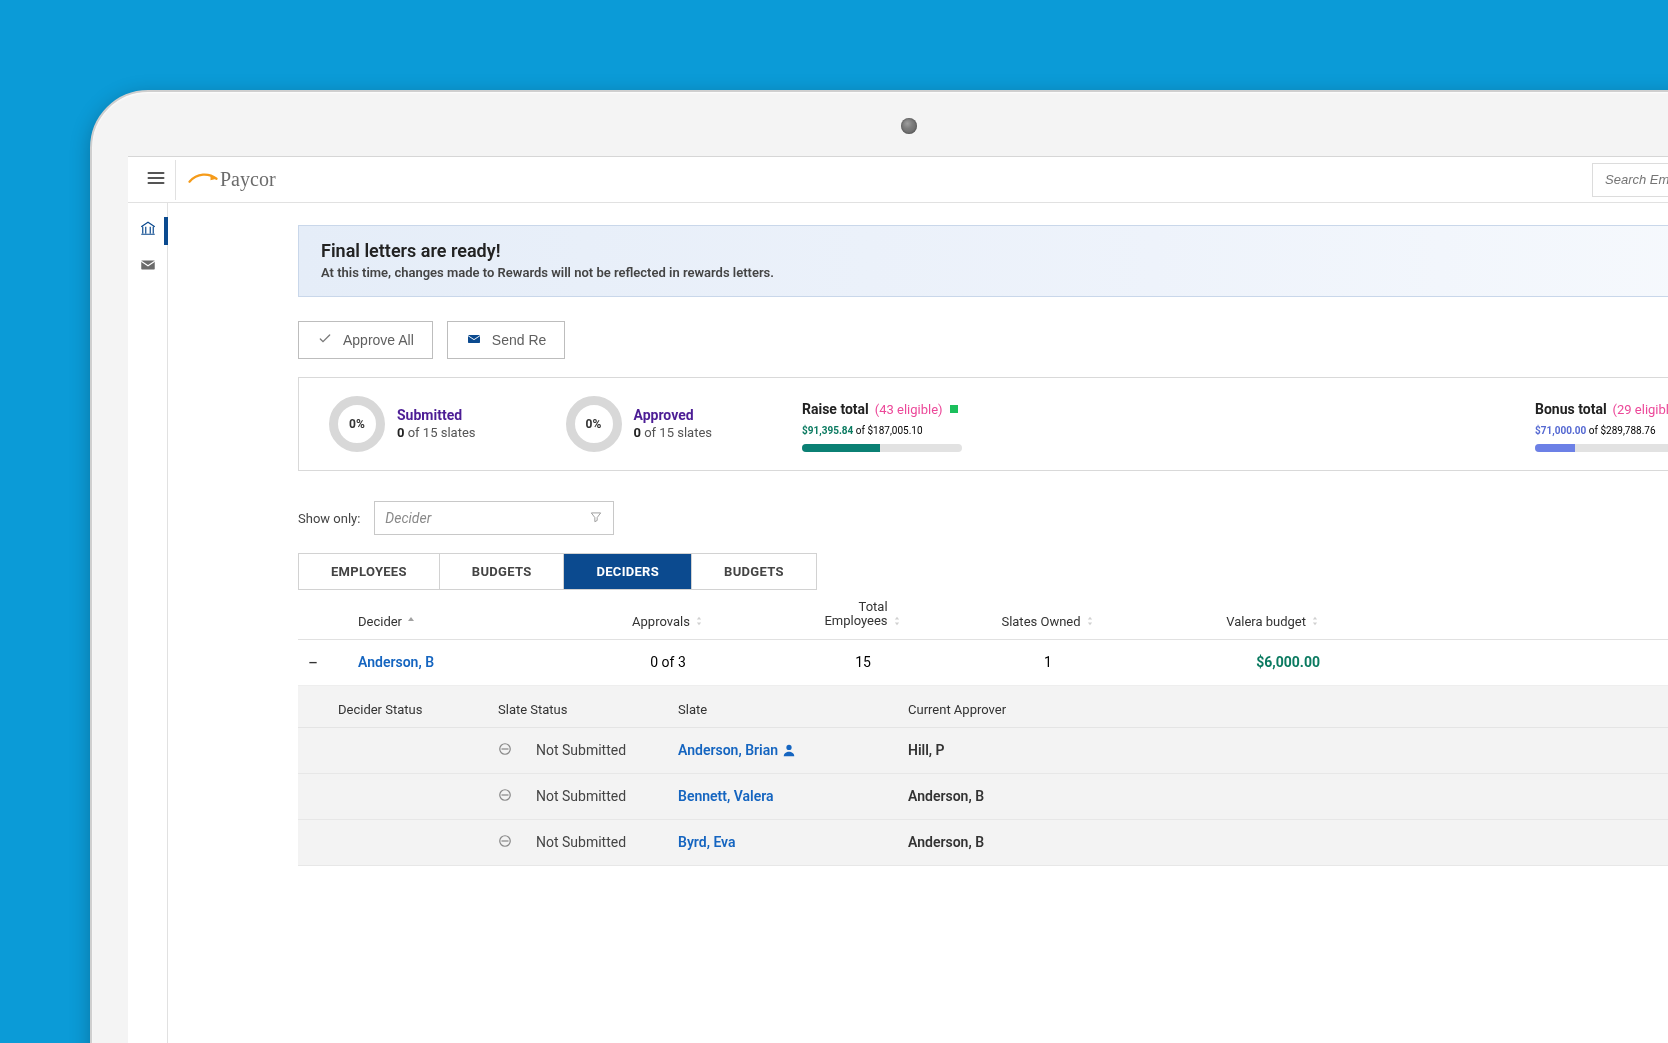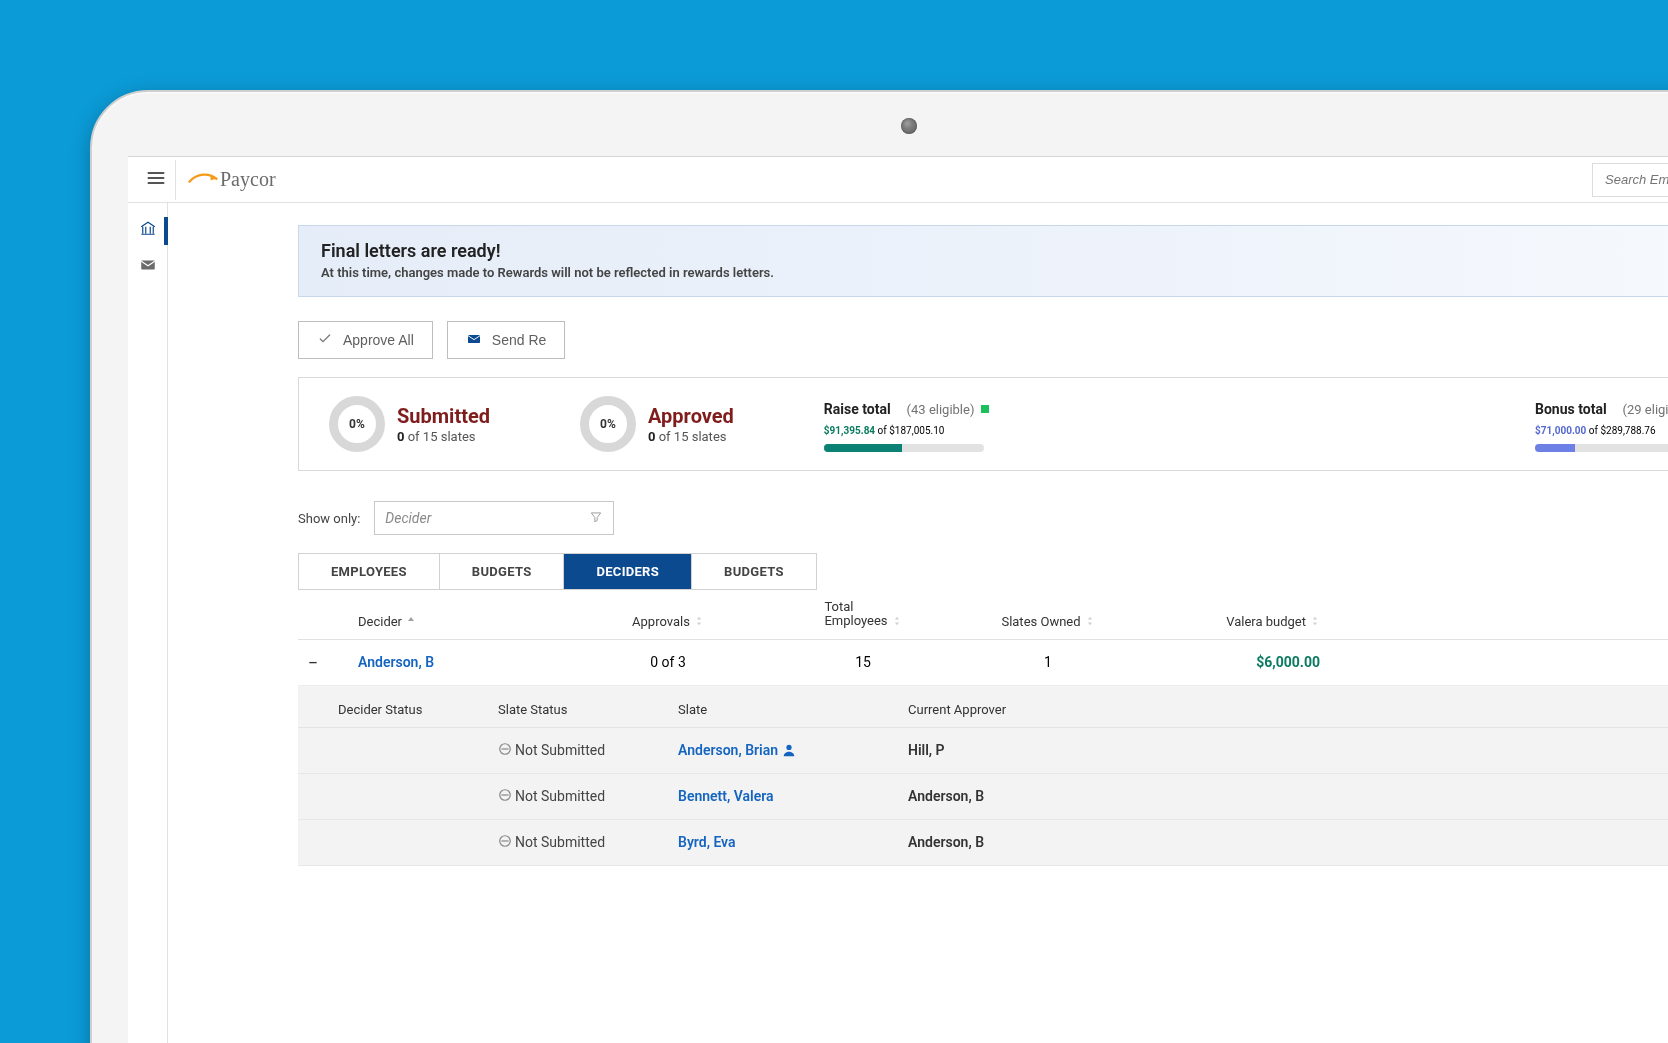--- a/index.html
+++ b/index.html
@@ -189,27 +189,27 @@
     gap: 90px;
   }
   .ring-block { display: flex; align-items: center; gap: 12px; }
   .ring {
     width: 56px; height: 56px; border-radius: 50%;
     border: 9px solid #d8d8d8;
     display: flex; align-items: center; justify-content: center;
     font-size: 12px; font-weight: 700; color: #333;
   }
   .ring-label-wrap { line-height: 1.3; }
-  .ring-label { font-weight: 700; font-size: 20px; color: #7f1d1d; }
+  .ring-label { font-weight: 700; font-size: 14px; color: #4c1d95; }
   .ring-sub   { font-size: 13px; color: #555; }
   .ring-sub b { font-weight: 700; color: #222; }
 
   .total-block { line-height: 1.5; }
   .total-title { font-weight: 700; font-size: 14px; color: #222; }
-  .total-elig  { font-size: 13px; font-weight: 400; color: #737373; margin-left: 12px; }
+  .total-elig  { font-size: 13px; font-weight: 400; color: #ec4899; margin-left: 2px; }
   .sq { display:inline-block; width:8px; height:8px; vertical-align: 1px; margin-left:3px; }
   .sq.green { background:#1bbf5c; }
   .total-val { font-size: 10px; margin-top:2px; }
   .total-val .cur { color:#0a7a60; font-weight:700; }
   .total-val.blue .cur { color:#5569d2; }
   .bar { width:160px; height:8px; background:#e2e2e2; border-radius:4px; margin-top:6px; overflow:hidden; }
   .bar-fill { height:100%; }
   .bar-fill.teal { background:#0b8074; }
   .bar-fill.blue { background:#6c80e6; }
 
@@ -256,21 +256,21 @@
     align-items: end;
     padding: 10px 0 10px 0;
     font-size:13px;
     color:#333;
     border-bottom:1px solid #e1e1e1;
   }
   .thead .th { display:flex; align-items:flex-end; gap:4px; }
   .th.center { justify-content:center; text-align:center; }
   .th.right  { justify-content:flex-end; padding-right:8px; }
   .sort-ic { width:10px; height:10px; opacity:0.45; }
-  .th-stack { text-align:left; line-height:1.1; }
+  .th-stack { text-align:right; line-height:1.1; }
 
   .row-primary {
     display:grid;
     grid-template-columns: 60px 200px 220px 170px 200px 180px;
     align-items:center;
     font-size:14px;
     padding: 12px 0;
     border-bottom:1px solid #eee;
   }
   .collapse-btn {
@@ -296,21 +296,21 @@
     border-bottom:1px solid #e4e4e4;
   }
   .nested-row {
     display:grid;
     grid-template-columns: 160px 180px 230px 1fr;
     font-size:14px; color:#333;
     padding: 14px 0 14px 40px;
     border-bottom:1px solid #e7e7e7;
     align-items:center;
   }
-  .status-cell { display:flex; align-items:center; gap:3px; color:#444; }
+  .status-cell { display:flex; align-items:center; gap:24px; color:#444; }
   .status-ic { width:14px; height:14px; }
   .person-ic { width:14px; height:14px; margin-left:4px; vertical-align:-2px; }
 
 </style>
 </head>
 <body>
 
 <div class="tablet-frame">
   <div class="tablet-camera"></div>
   <div class="screen">

